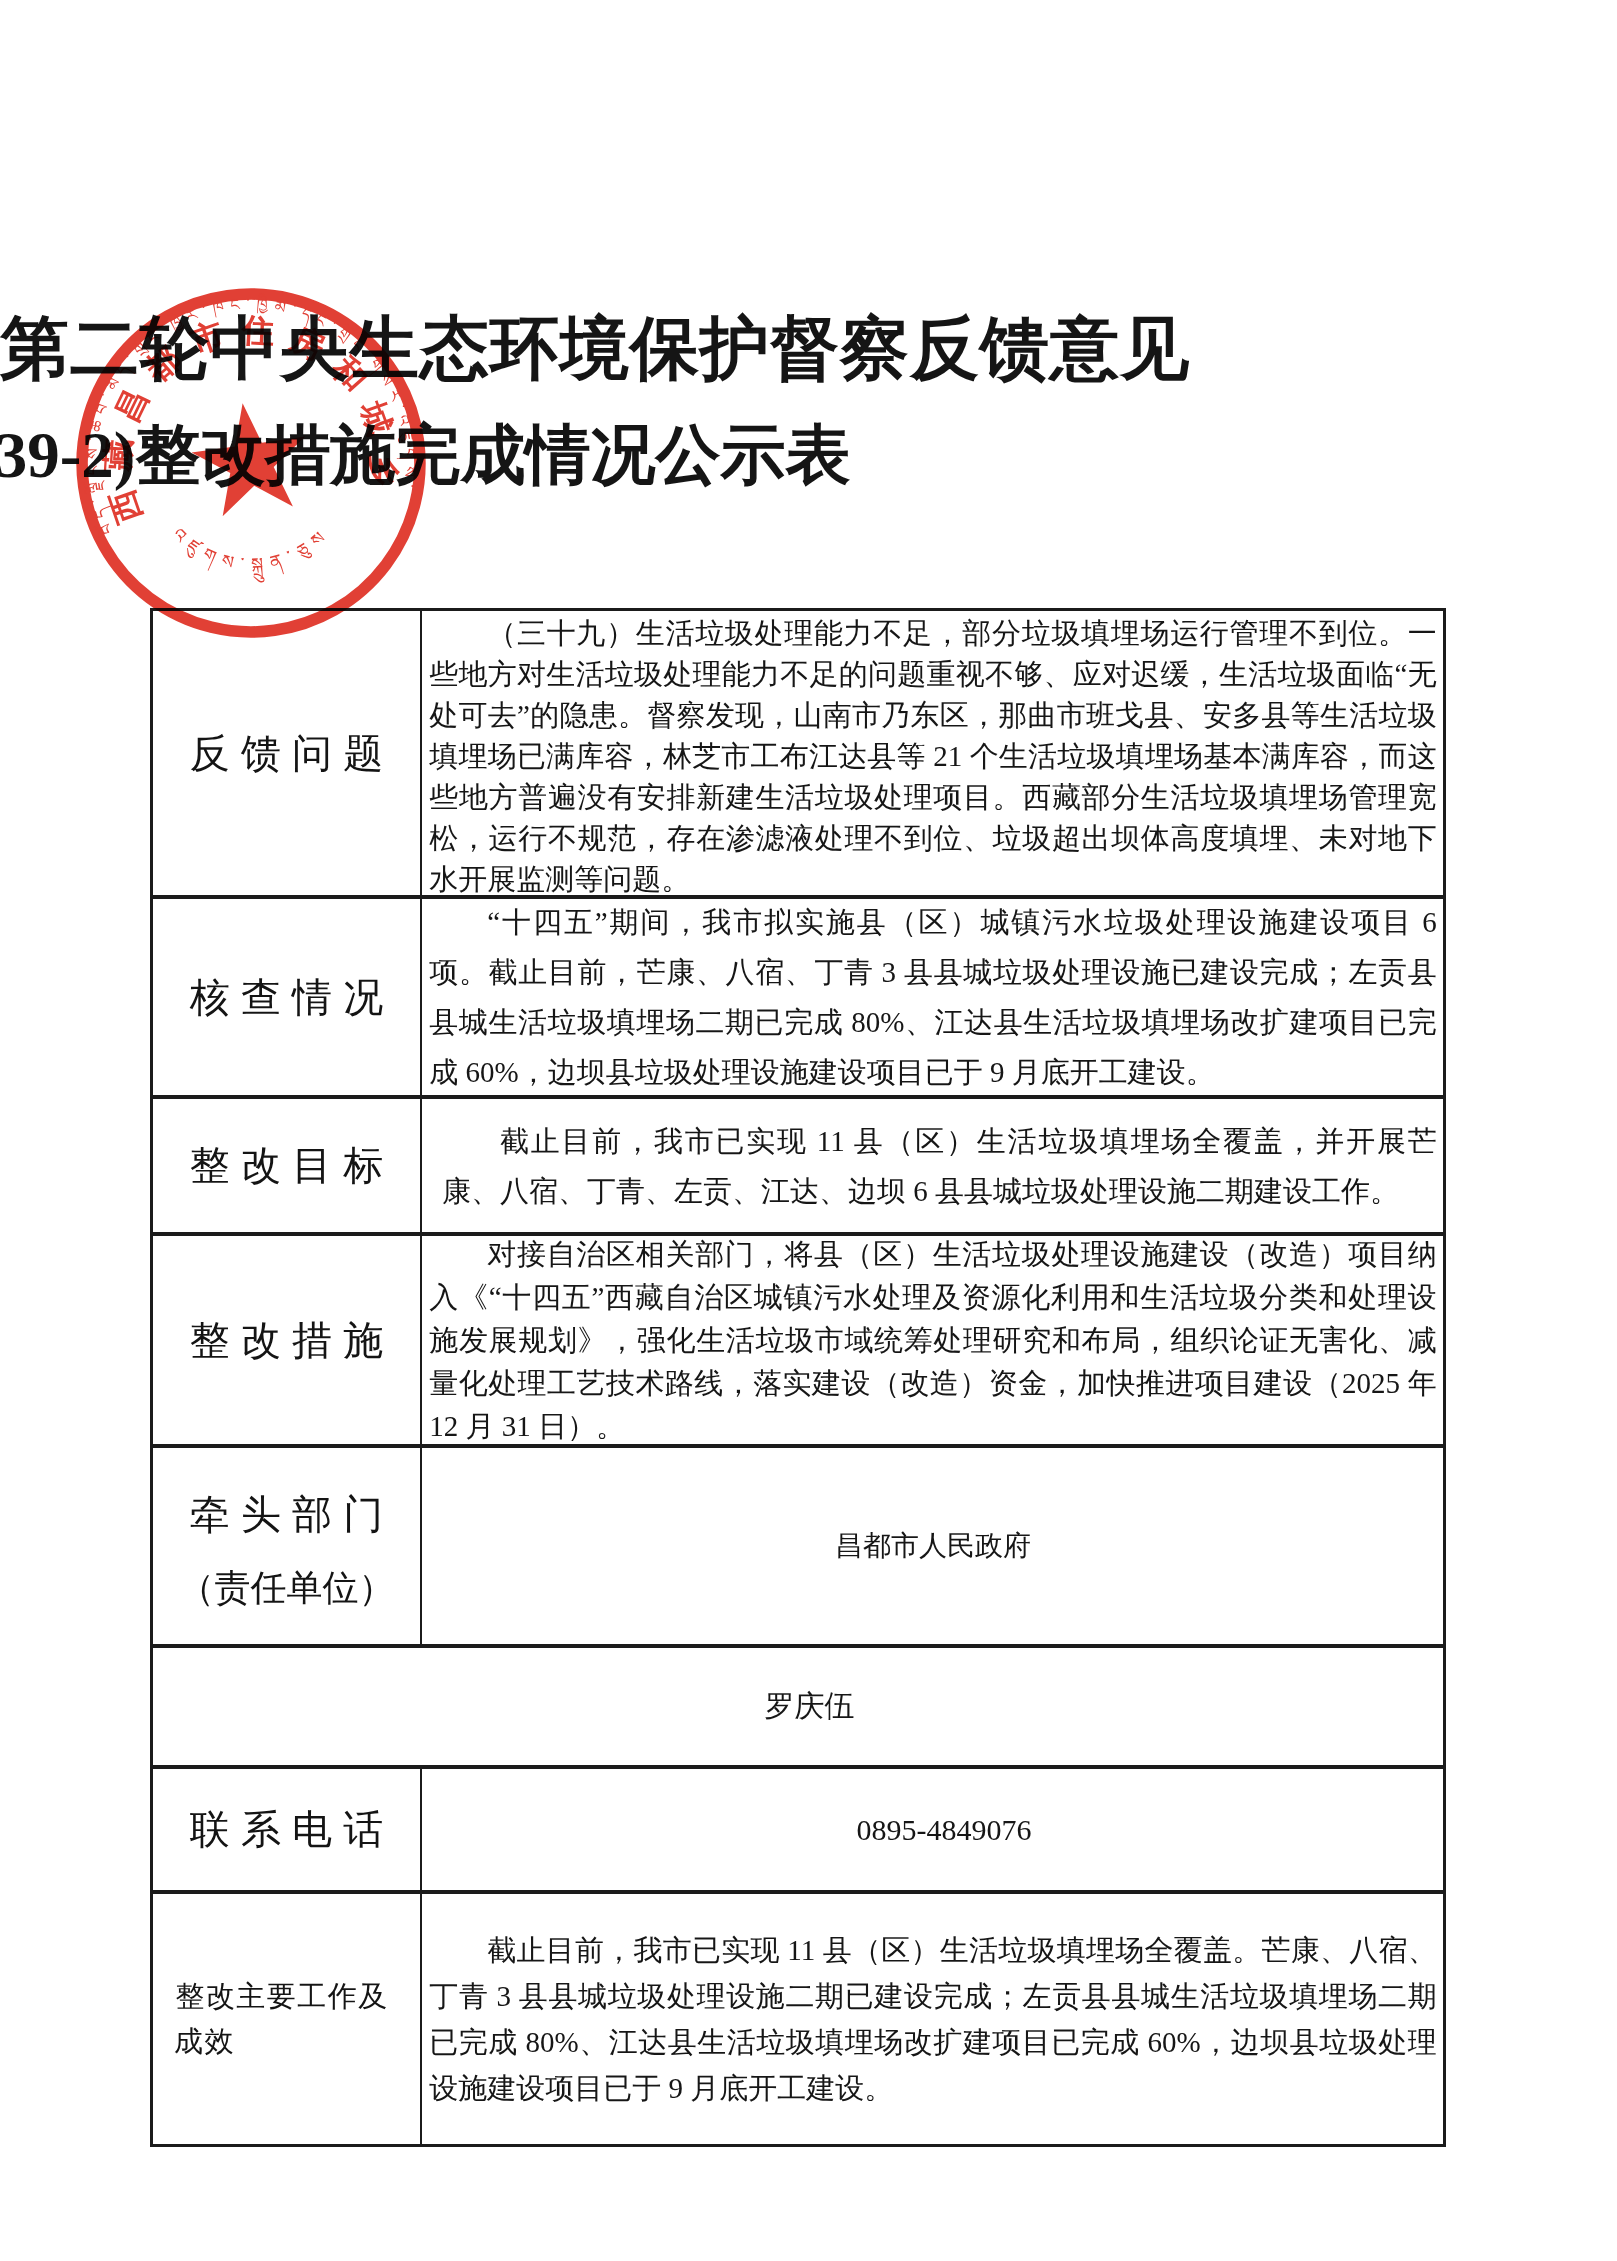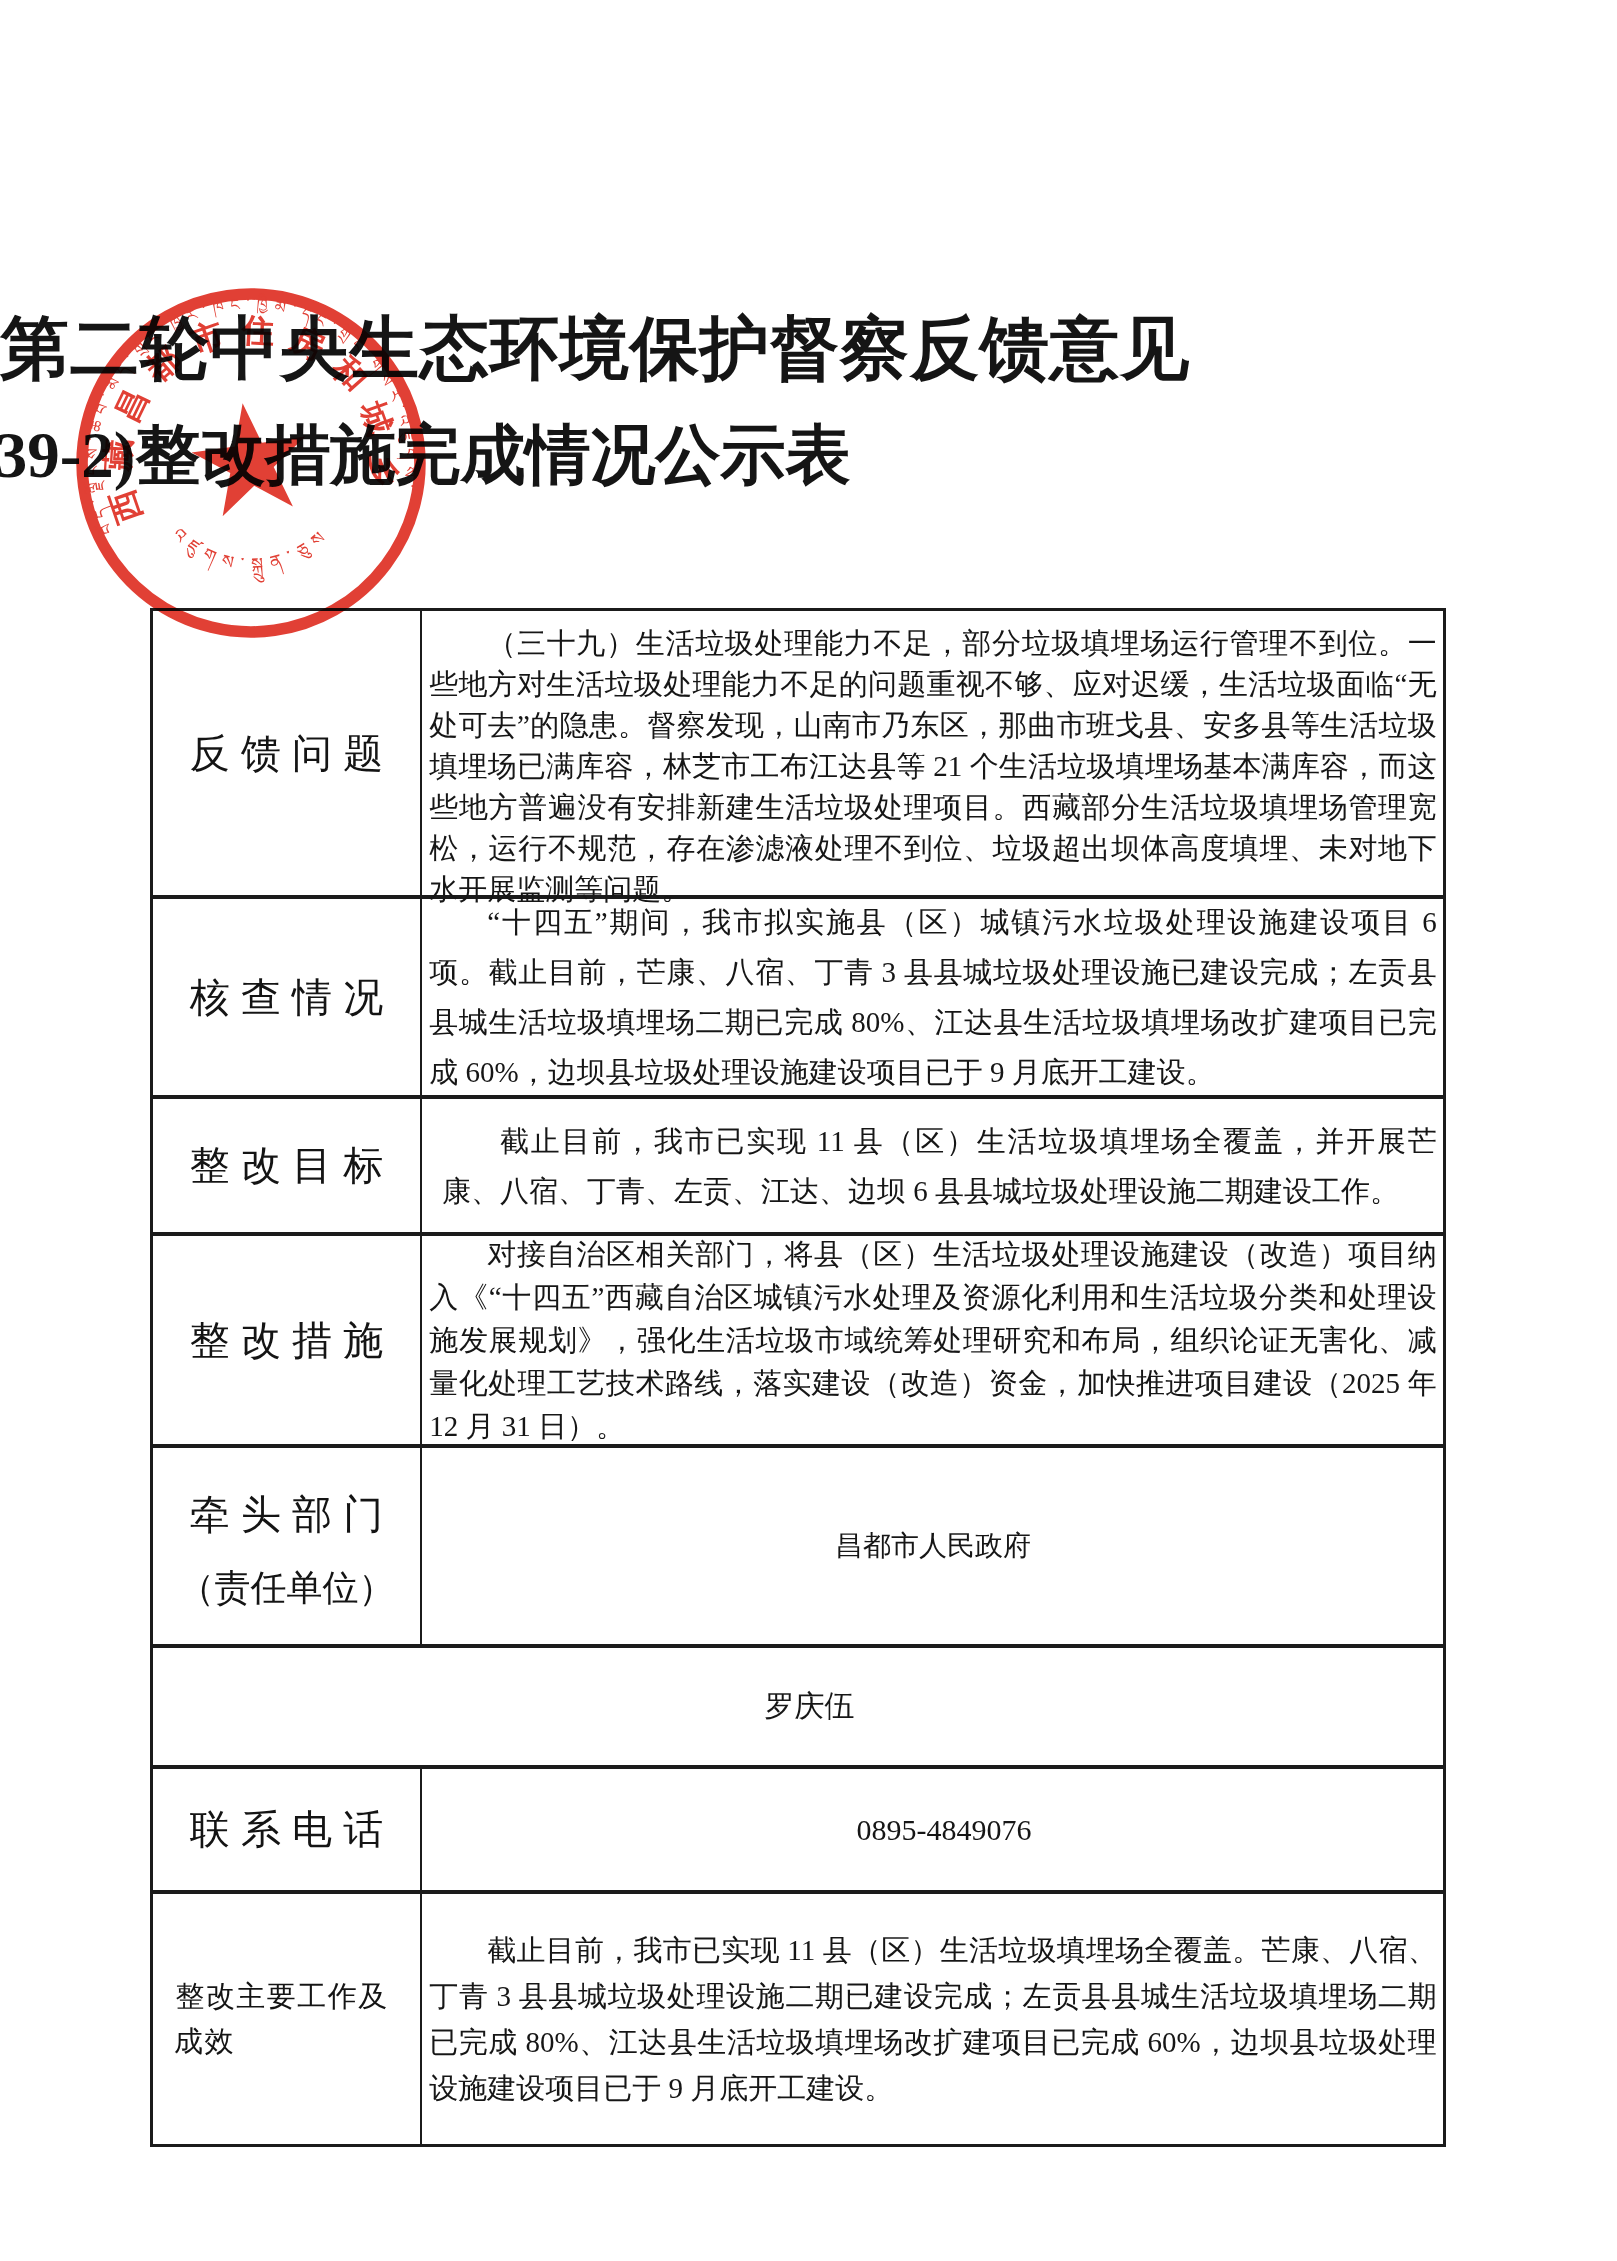--- a/index.html
+++ b/index.html
@@ -80,21 +80,21 @@
     padding:3.1px 6.3px 3.1px 7.3px;
     font-size:29px;
     color:#161616;
     min-width:0;
   }
   .content-cell p{
     margin:0;
     text-align:justify;
     text-indent:2em;
   }
-  .r1 .content-cell{padding-top:12px;}
+  .r1 .content-cell{padding-top:2px;}
   .r1 .content-cell p{line-height:41px;}
   .r2 .content-cell{display:flex;flex-direction:column;justify-content:center;}
   .r2 .content-cell p{line-height:50px;}
   .r3 .content-cell{display:flex;flex-direction:column;justify-content:center;padding-left:20px;}
   .r3 .content-cell p{line-height:50px;}
   .r4 .content-cell{display:flex;flex-direction:column;justify-content:center;}
   .r4 .content-cell p{line-height:43px;}
   .r5 .content-cell,.r6 .content-cell,.r7 .content-cell{
     display:flex;align-items:center;justify-content:center;
   }

